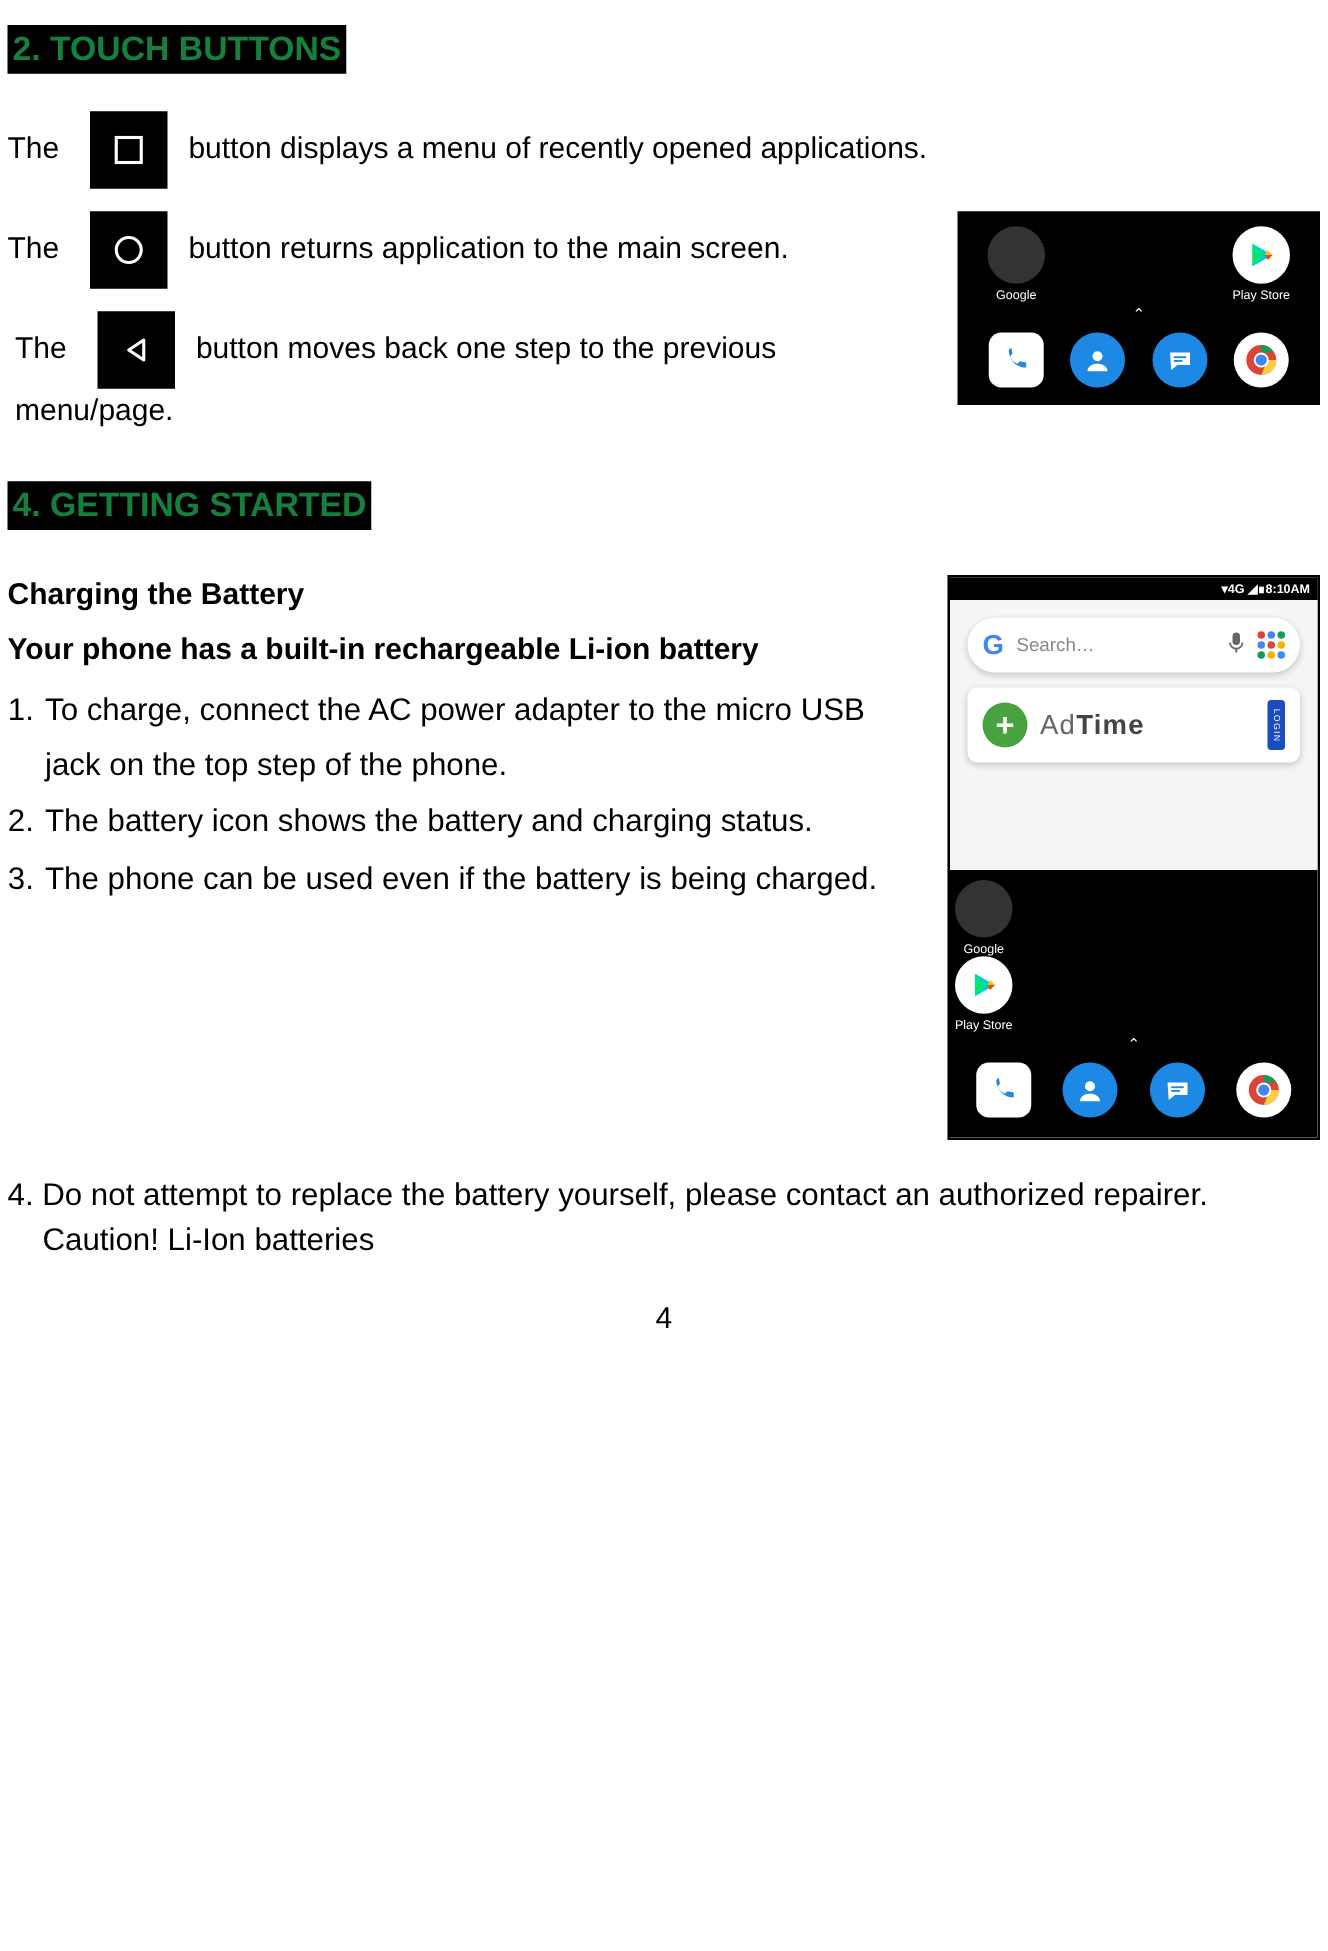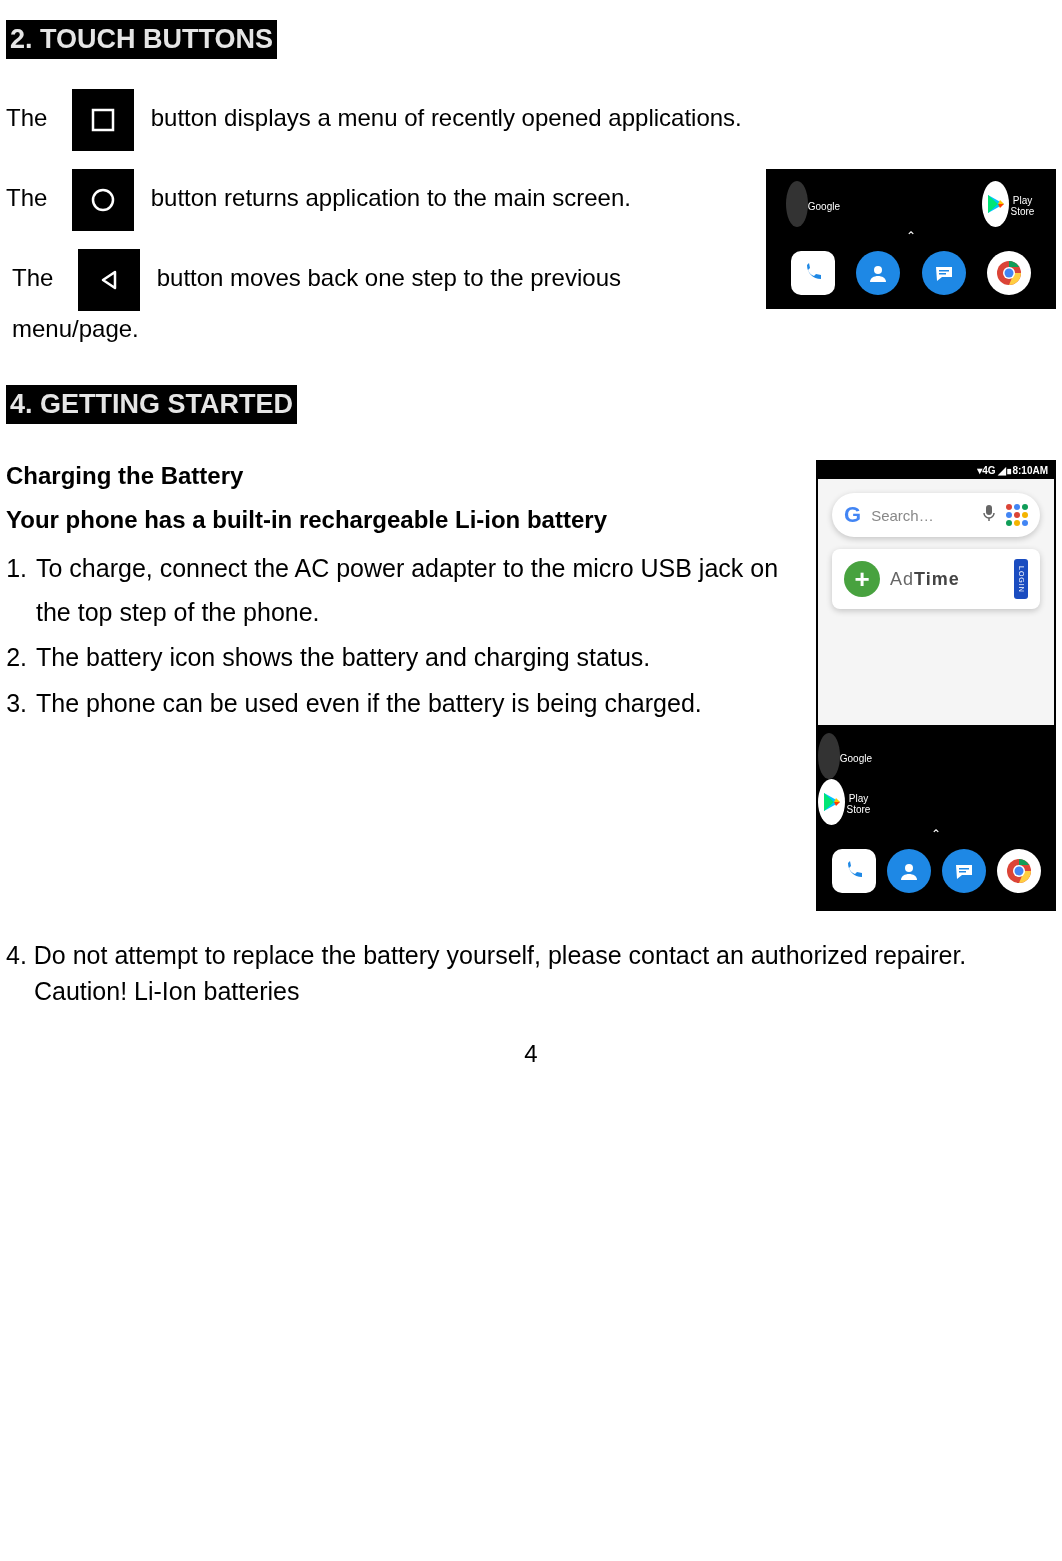--- a/index.html
+++ b/index.html
@@ -10,21 +10,21 @@
     color: #000;
     background: #fff;
     width: 1062px;
   }
   .page {
     padding: 20px 6px 20px 6px;
   }
   .heading {
     display: inline-block;
     background: #000;
-    color: #e5e5e5;
+    color: #15803d;
     font-weight: 700;
     font-size: 27px;
     padding: 4px 4px;
     margin-bottom: 30px;
   }
   .para {
     margin: 0 0 18px 0;
     line-height: 1.5;
   }
   .inline-btn {
@@ -60,21 +60,21 @@
     box-sizing: border-box;
   }
   .phone-dark .row-apps {
     display: flex;
     justify-content: space-between;
     align-items: flex-start;
     padding: 6px 14px 0 14px;
   }
   .app {
     display: flex;
-    flex-direction: row;
+    flex-direction: column;
     align-items: center;
     width: 54px;
   }
   .app .icon {
     width: 46px;
     height: 46px;
     border-radius: 50%;
     display: flex;
     align-items: center;
     justify-content: center;
@@ -131,21 +131,21 @@
     margin: 0;
     padding-left: 28px;
     font-size: 25px;
     line-height: 1.75;
   }
   ol.list li {
     margin-bottom: 2px;
     padding-left: 2px;
   }
   .phone-full {
-    width: 240px;
+    width: 298px;
     border: 2px solid #000;
     background: #f0abfc;
     box-sizing: border-box;
     margin-top: 6px;
   }
   .statusbar {
     background: #000;
     color: #fff;
     font-size: 10px;
     text-align: right;
@@ -211,21 +211,21 @@
     border-radius: 50%;
     background: #48a23f;
     color: #fff;
     font-size: 26px;
     font-weight: 700;
     display: flex;
     align-items: center;
     justify-content: center;
   }
   .adtime-text {
-    font-size: 18px;
+    font-size: 22px;
     color: #666;
     flex: 1;
     letter-spacing: 1px;
   }
   .adtime-text .bold {
     font-weight: 700;
     color: #444;
   }
   .login-tab {
     width: 14px;

